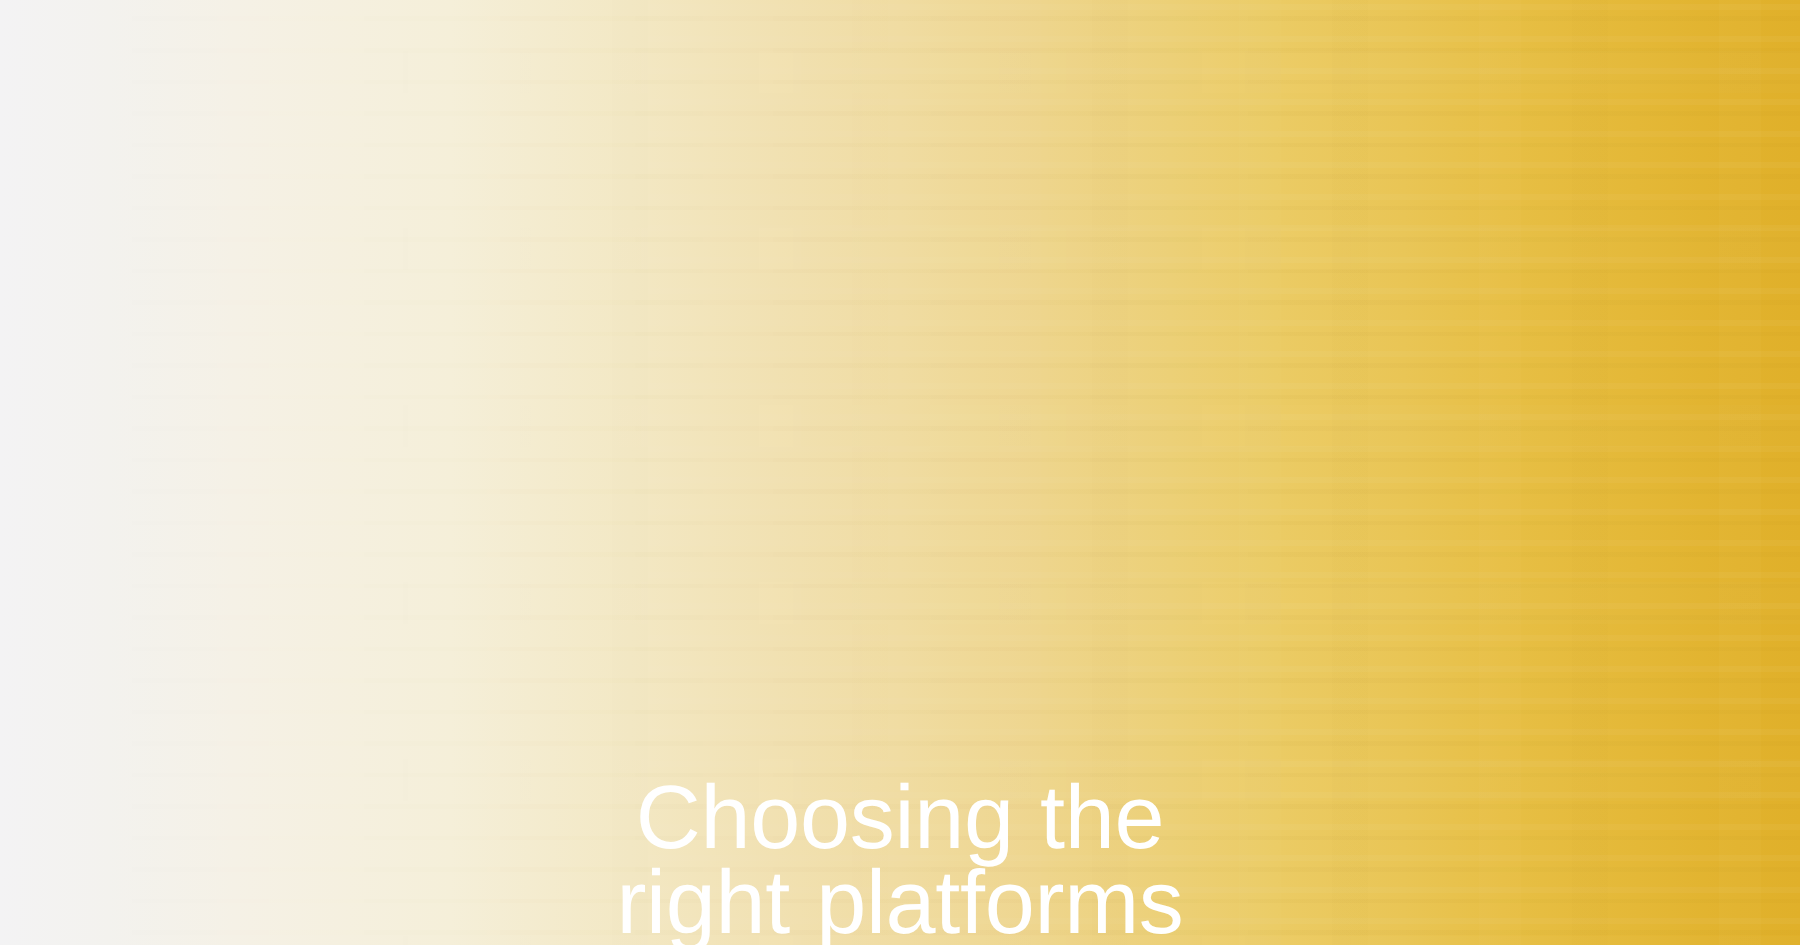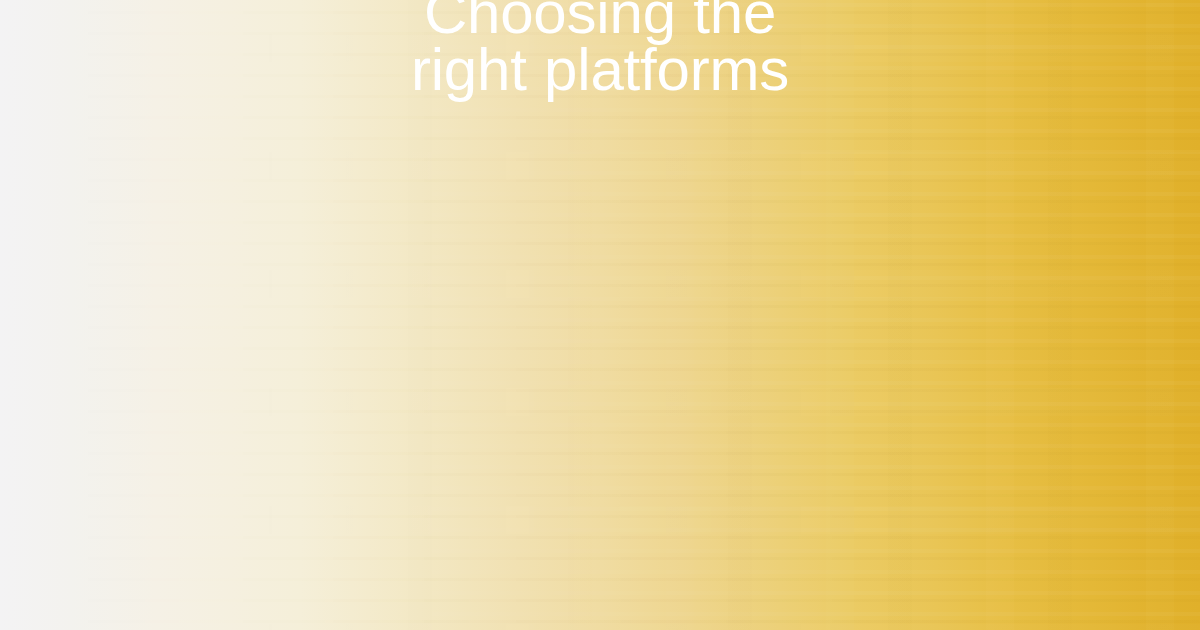--- a/index.html
+++ b/index.html
@@ -13,21 +13,21 @@
     font-family: "Liberation Sans", "DejaVu Sans", sans-serif;
   }
 
   
   .banner {
     position: relative;
     width: 1200px;
     height: 630px;
     overflow: hidden;
     display: flex;
-    align-items: flex-start;
+    align-items: flex-end;
     justify-content: center;
     
     background-color: #f3f3f4;
     background-image: linear-gradient(
       90deg,
       #f3f3f4   0.0%,
       #f3f2ee   6.0%,
       #f5f1e6  13.0%,
       #f5efd9  25.0%,
       #f3e8c4  35.0%,

